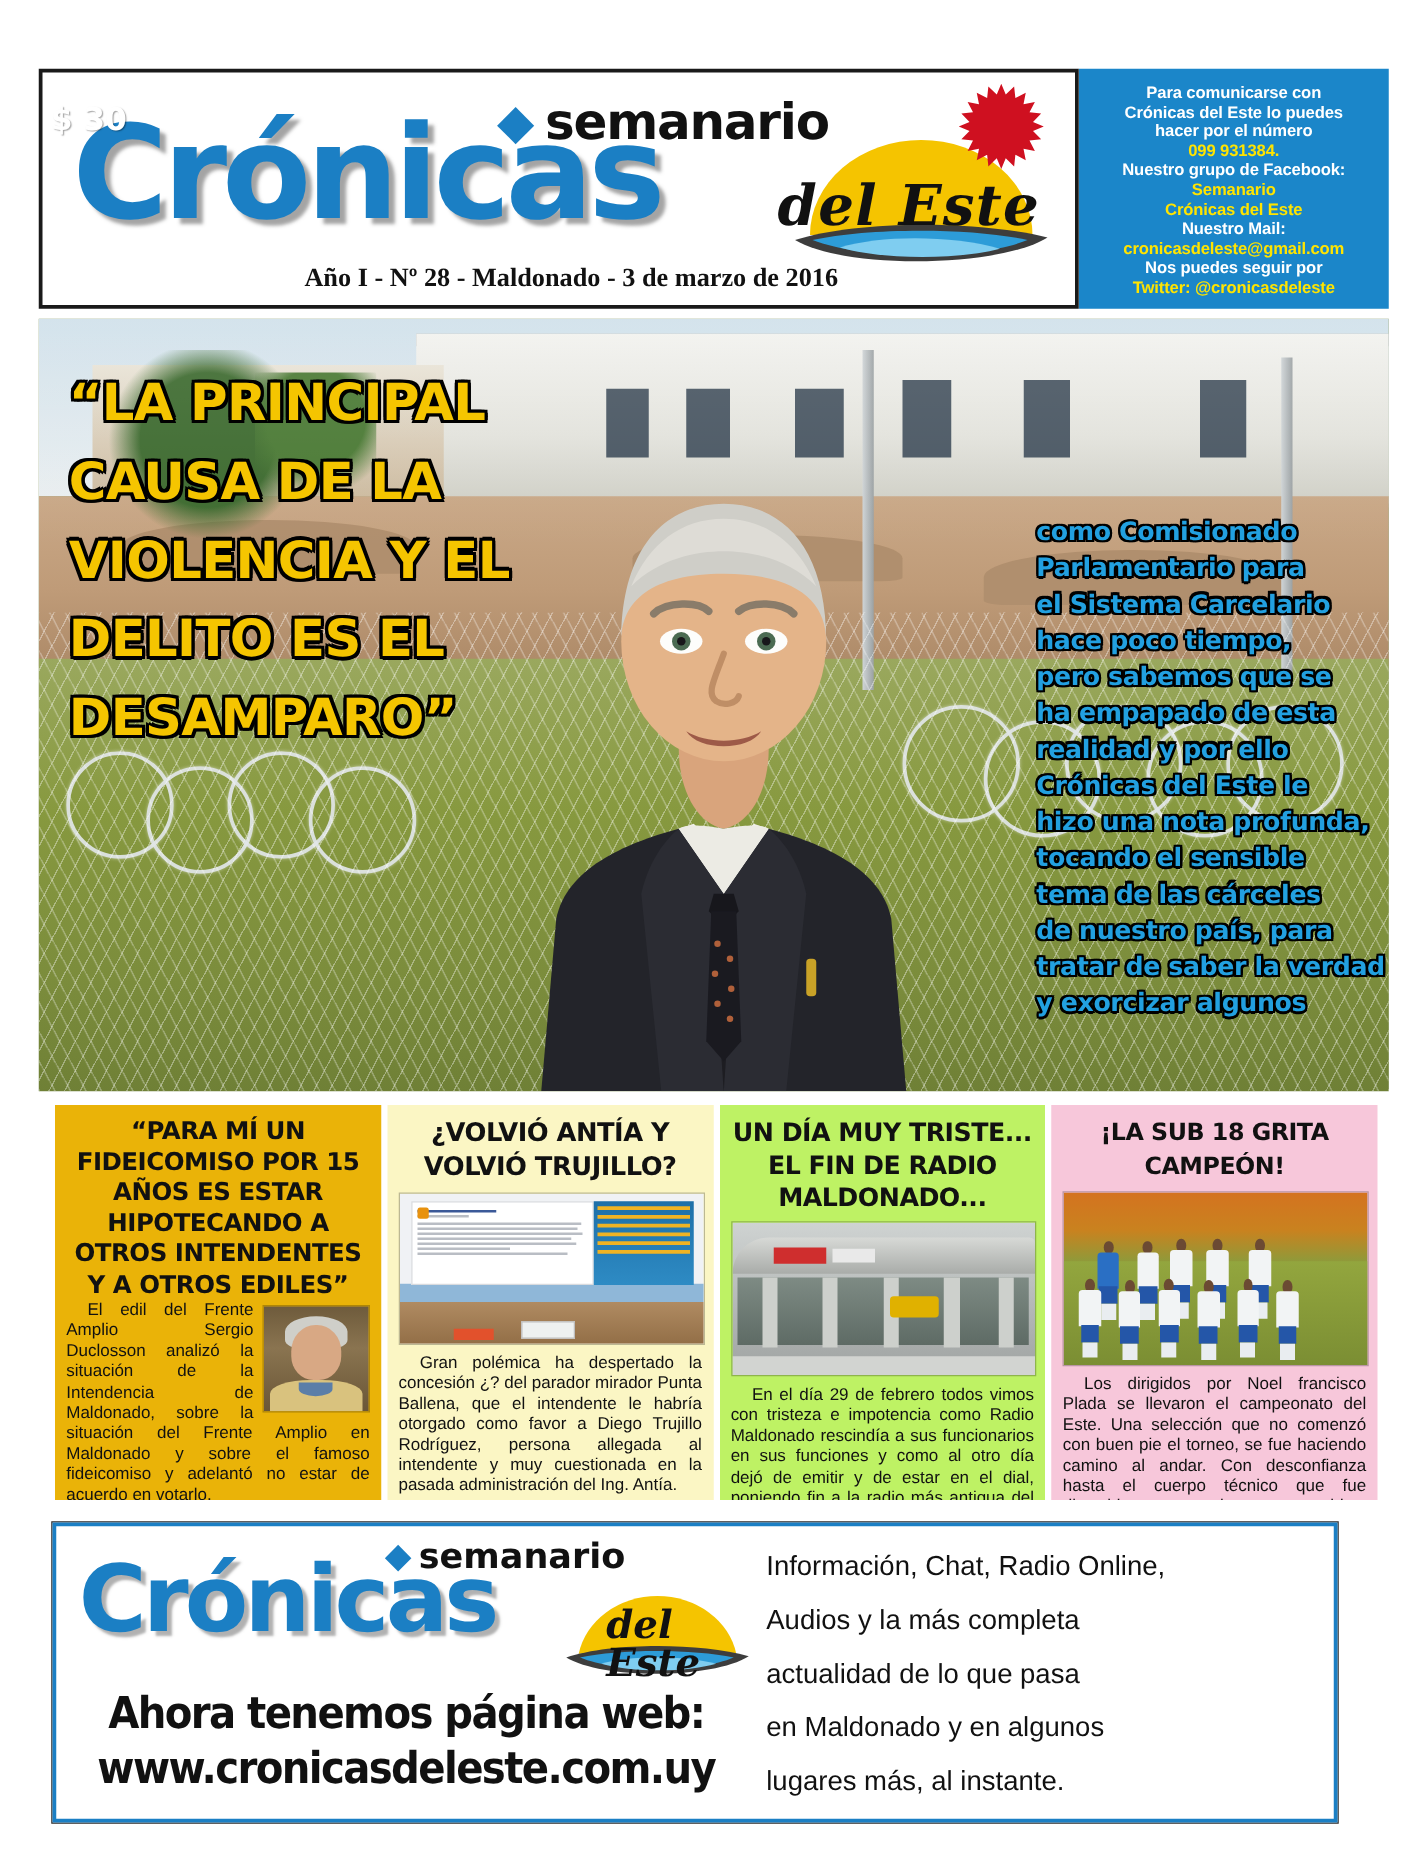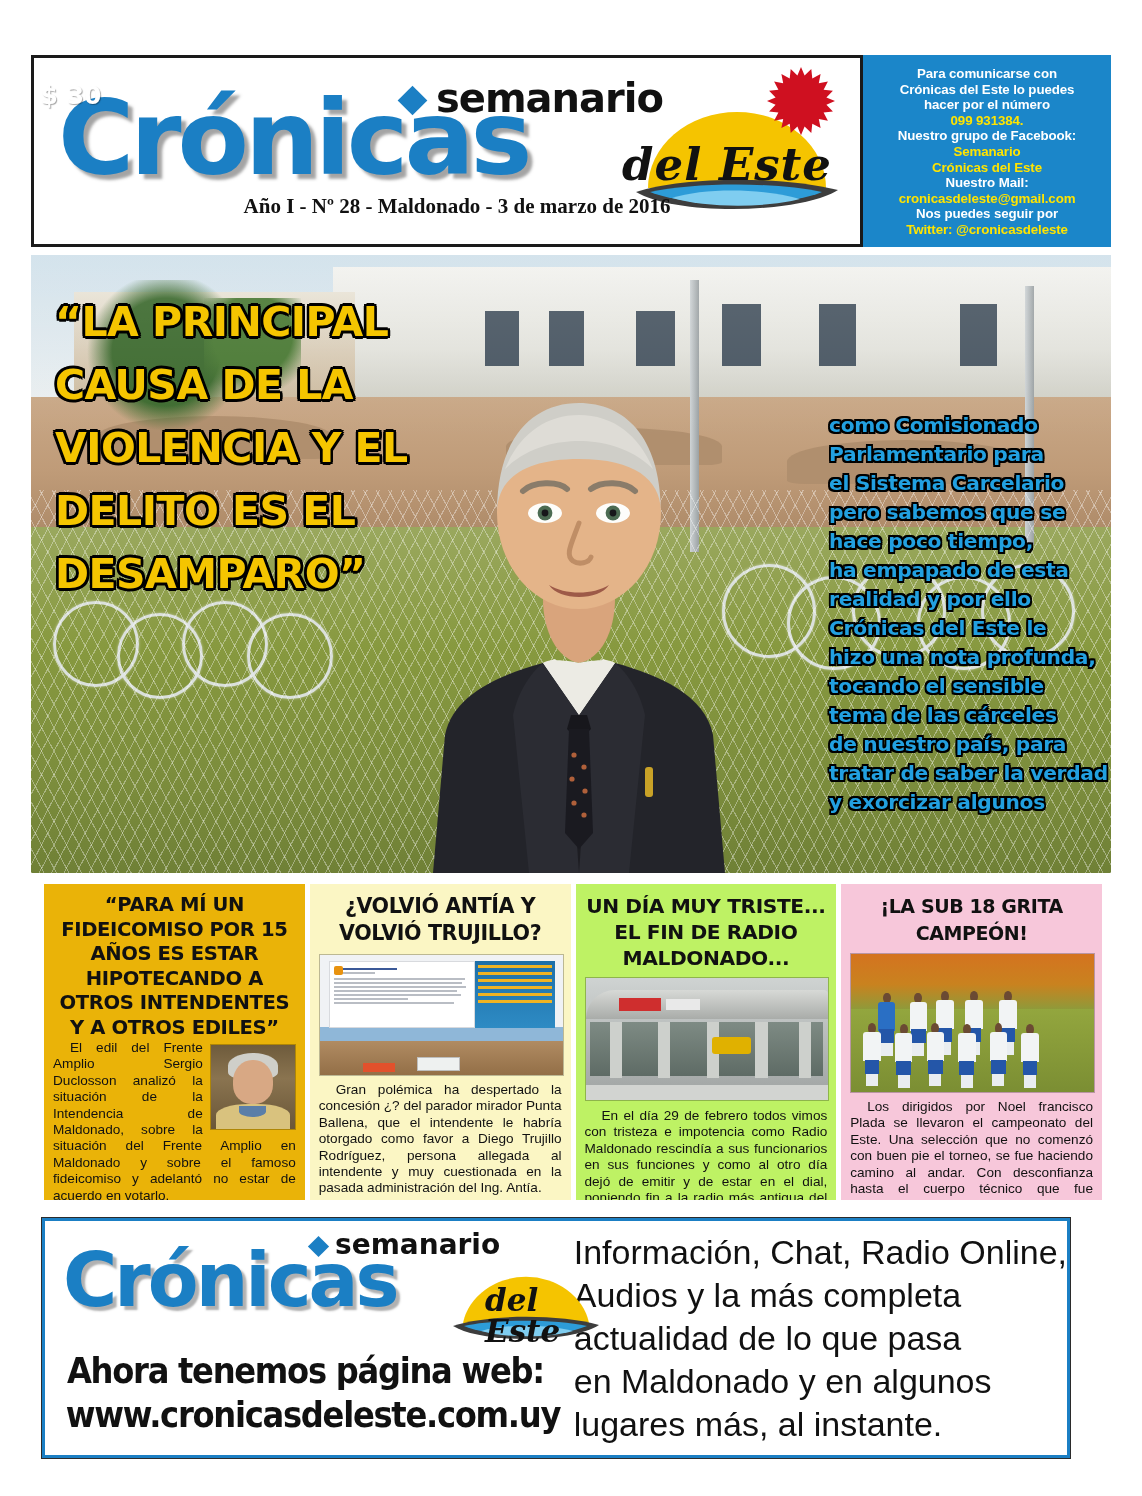--- a/index.html
+++ b/index.html
@@ -55,21 +55,21 @@
   }
   .price-badge svg{width:100%;height:100%;}
   .price-text{
     position:absolute;left:0;top:0;width:74px;height:74px;
     display:flex;align-items:center;justify-content:center;
     font-family:"DejaVu Sans",sans-serif;font-weight:bold;
     font-size:25px;color:#fff;z-index:7;
     text-shadow:1px 1px 1px rgba(0,0,0,.35);
   }
   .dateline{
-    position:absolute;left:0;right:0;bottom:25px;text-align:center;
+    position:absolute;left:0;right:0;bottom:9px;text-align:center;
     font-family:"Liberation Serif",serif;font-weight:bold;
     font-size:21px;color:#111;z-index:8;
     padding-left:20px;
   }
 
   .mast-contact{
     width:248px;height:192px;background:#1b86c9;
     color:#fff;box-sizing:border-box;padding:11px 6px 6px 6px;
     text-align:center;
     font-family:"Liberation Sans",sans-serif;
@@ -284,21 +284,21 @@
     border:3px solid #1b7fc4;background:#fff;box-sizing:border-box;
     box-shadow:0 0 0 1px #2b2b2b;
   }
   .ad-inner{position:relative;width:100%;height:100%;display:flex;}
   .ad-left{position:relative;width:560px;height:100%;}
   .ad-right{
     flex:1;display:flex;align-items:center;padding-left:8px;
   }
   .ad-right-text{
     font-family:"Liberation Sans",sans-serif;
-    font-size:34px;line-height:43px;color:#111;
+    font-size:22px;line-height:43px;color:#111;
   }
   .ad-right-text div{white-space:nowrap;}
 
   .ad-cron{
     position:absolute;left:18px;top:22px;
     font-family:"DejaVu Sans",sans-serif;font-weight:bold;
     font-size:74px;line-height:74px;color:#1b7fc4;letter-spacing:-3px;
     text-shadow:4px 4px 2px rgba(100,100,100,.5);z-index:3;
   }
   .ad-sem{
@@ -450,22 +450,22 @@
       <div>CAUSA DE LA</div>
       <div>VIOLENCIA Y EL</div>
       <div>DELITO ES EL</div>
       <div>DESAMPARO”</div>
     </div>
 
     <div class="hero-lead">
       <div>como Comisionado</div>
       <div>Parlamentario para</div>
       <div>el Sistema Carcelario</div>
+      <div>hace poco tiempo,</div>
       <div>pero sabemos que se</div>
-      <div>hace poco tiempo,</div>
       <div>ha empapado de esta</div>
       <div>realidad y por ello</div>
       <div>Crónicas del Este le</div>
       <div>hizo una nota profunda,</div>
       <div>tocando el sensible</div>
       <div>tema de las cárceles</div>
       <div>de nuestro país, para</div>
       <div>tratar de saber la verdad</div>
       <div>y exorcizar algunos</div>
 

